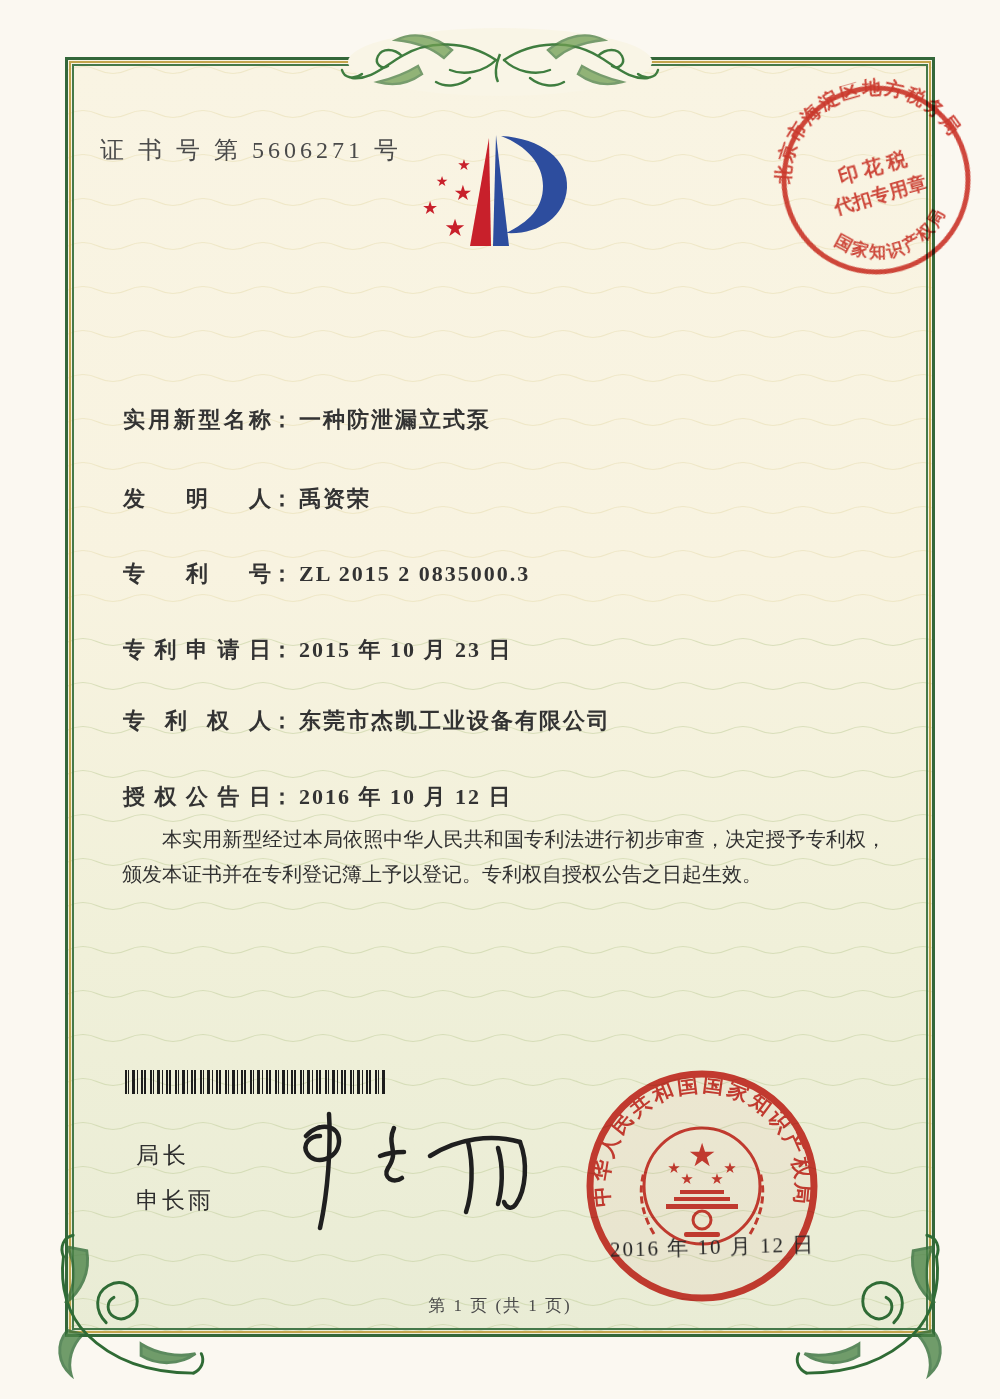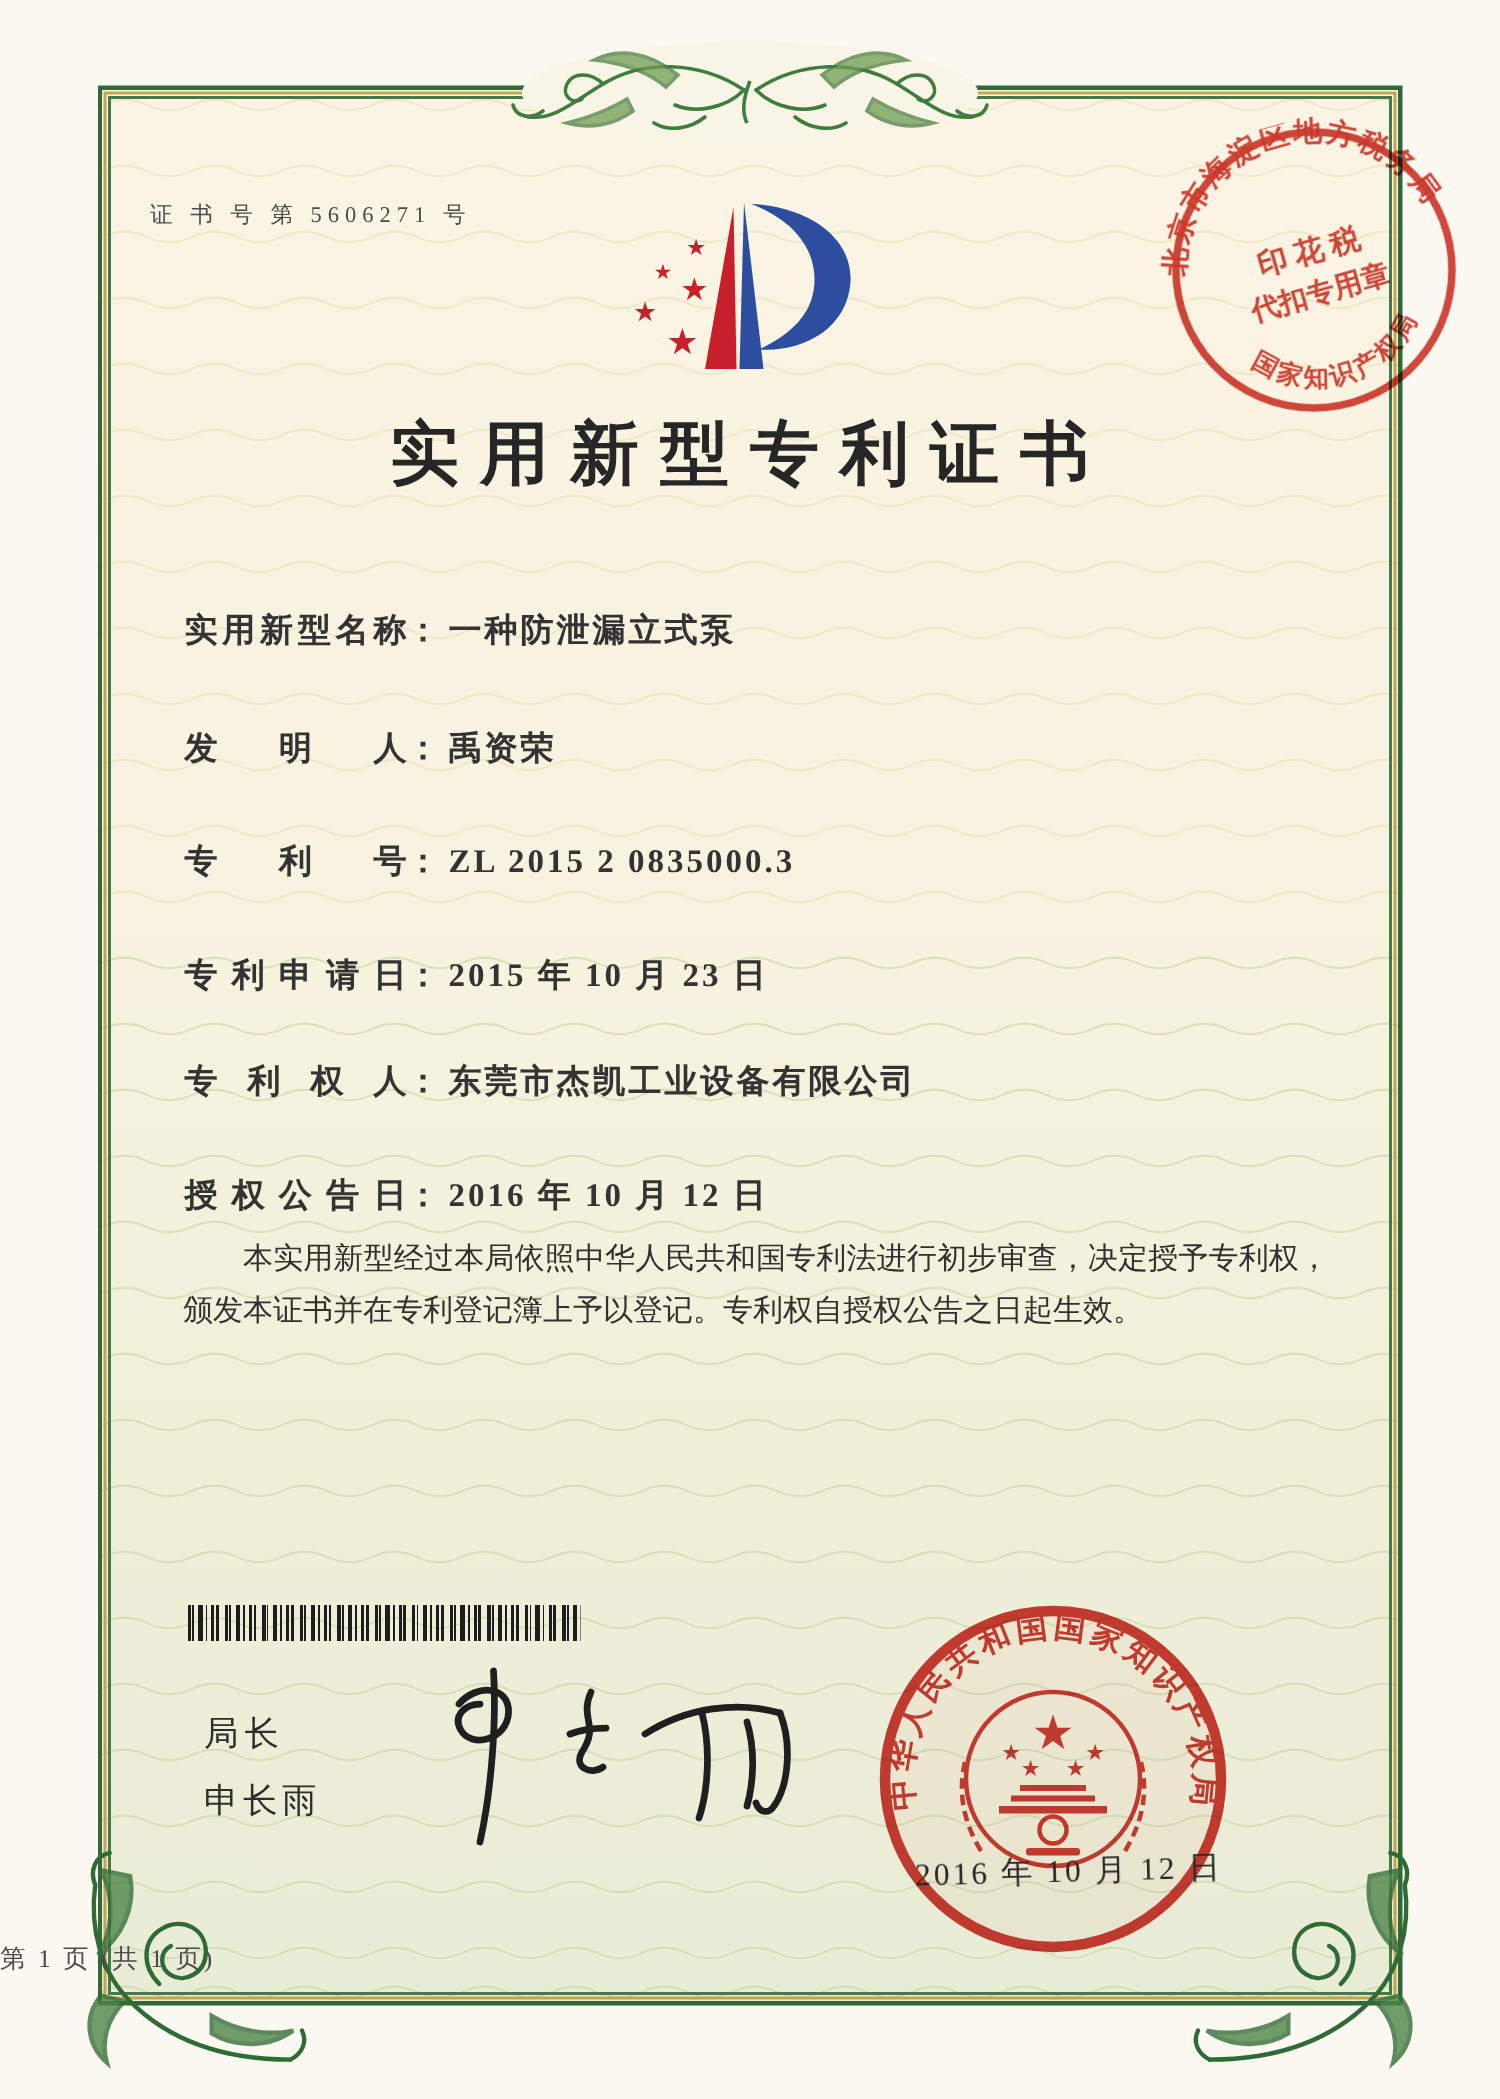--- a/index.html
+++ b/index.html
@@ -6,21 +6,21 @@
   .cert{position:relative;width:1000px;height:1399px;background:#fbf8f1;overflow:hidden;
         font-family:"Liberation Serif","DejaVu Serif",serif;color:#3a3a3a;}
   
   .paper{position:absolute;left:68px;top:60px;width:864px;height:1274px;
          background:linear-gradient(180deg,#f9f4e3 0%,#f8f3e0 40%,#f0f0d9 70%,#e9ecd5 100%);}
   .paper svg{position:absolute;left:0;top:0;}
   
   .frame-outer{position:absolute;left:65px;top:57px;width:864px;height:1274px;border:3px solid #33673a;}
   .frame-gold{position:absolute;left:1px;top:1px;right:1px;bottom:1px;border:2px solid #c2a44c;}
   .frame-inner{position:absolute;left:1px;top:1px;right:1px;bottom:1px;border:2px solid #45794a;}
-  .cert-no{position:absolute;left:100px;top:134px;font-size:15px;letter-spacing:4px;color:#4a4a4a;}
+  .cert-no{position:absolute;left:100px;top:134px;font-size:24px;letter-spacing:4px;color:#4a4a4a;}
   .title{position:absolute;left:0;top:272px;width:100%;text-align:center;font-size:46px;
          font-weight:700;letter-spacing:14px;color:#262626;}
   .fields{position:absolute;left:123px;top:0;width:760px;}
   .field{position:absolute;left:0;font-size:22px;white-space:nowrap;color:#333;font-weight:bold;}
   .f-label{display:inline-block;width:148px;text-align:justify;text-align-last:justify;vertical-align:bottom;}
   .f-colon{display:inline-block;}
   .f-value{display:inline-block;margin-left:6px;letter-spacing:2px;}
   .paras{position:absolute;left:118px;top:818px;width:772px;font-size:20px;line-height:35px;
          text-align:justify;color:#303030;}
   .paras p{margin:4px;text-indent:2em;}
@@ -30,21 +30,21 @@
     #1d1d1d 16px 18px,transparent 18px 19px,#1d1d1d 19px 21px,transparent 21px 25px);}
   .sig-title{position:absolute;left:136px;top:1140px;font-size:23px;letter-spacing:4px;color:#2e2e2e;
              font-family:"Liberation Sans","DejaVu Sans",sans-serif;}
   .sig-name{position:absolute;left:136px;top:1185px;font-size:23px;letter-spacing:3px;color:#2e2e2e;
             font-family:"Liberation Sans","DejaVu Sans",sans-serif;text-align:center;}
   .signature{position:absolute;left:282px;top:1102px;}
   .tax-stamp{position:absolute;left:776px;top:80px;transform:rotate(-16deg);mix-blend-mode:multiply;}
   .sipo-seal{position:absolute;left:582px;top:1066px;mix-blend-mode:multiply;}
   .seal-date{position:absolute;left:610px;top:1233px;font-size:21px;letter-spacing:2px;color:#262626;
              transform:rotate(-1.5deg);}
-  .footer{position:absolute;left:0;top:1294px;width:100%;font-size:17px;
+  .footer{position:absolute;left:0;top:1294px;width:100%;text-align:center;font-size:17px;
           letter-spacing:2px;color:#4a4a4a;}
   .ornament{position:absolute;left:330px;top:20px;}
   .corner-l{position:absolute;left:46px;top:1226px;}
   .corner-r{position:absolute;left:789px;top:1226px;transform:scale(-1,1);}
 </style>
 </head>
 <body>
 
 <div class="cert">
 
@@ -142,21 +142,20 @@
     <path d="M111 14 C151 16 179 38 177 66 C175 96 147 113 116 111 C139 100 153 86 153 64 C153 42 137 24 111 14 Z" fill="#2d4d9e"></path>
     <g fill="#c8202b" font-family="'DejaVu Sans',sans-serif" text-anchor="middle">
       <text x="74" y="48" font-size="15">★</text>
       <text x="52" y="64" font-size="14">★</text>
       <text x="73" y="78" font-size="21">★</text>
       <text x="40" y="92" font-size="18">★</text>
       <text x="65" y="114" font-size="24">★</text>
     </g>
   </svg>
 
-  <div class="title">实用新型专利证书</div>
 
   <div class="fields">
     <div class="field" style="top:405px;">
       <span class="f-label">实用新型名称</span><span class="f-colon">：</span><span class="f-value">一种防泄漏立式泵</span>
     </div>
     <div class="field" style="top:484px;">
       <span class="f-label">发明人</span><span class="f-colon">：</span><span class="f-value">禹资荣</span>
     </div>
     <div class="field" style="top:559px;">
       <span class="f-label">专利号</span><span class="f-colon">：</span><span class="f-value">ZL 2015 2 0835000.3</span>

